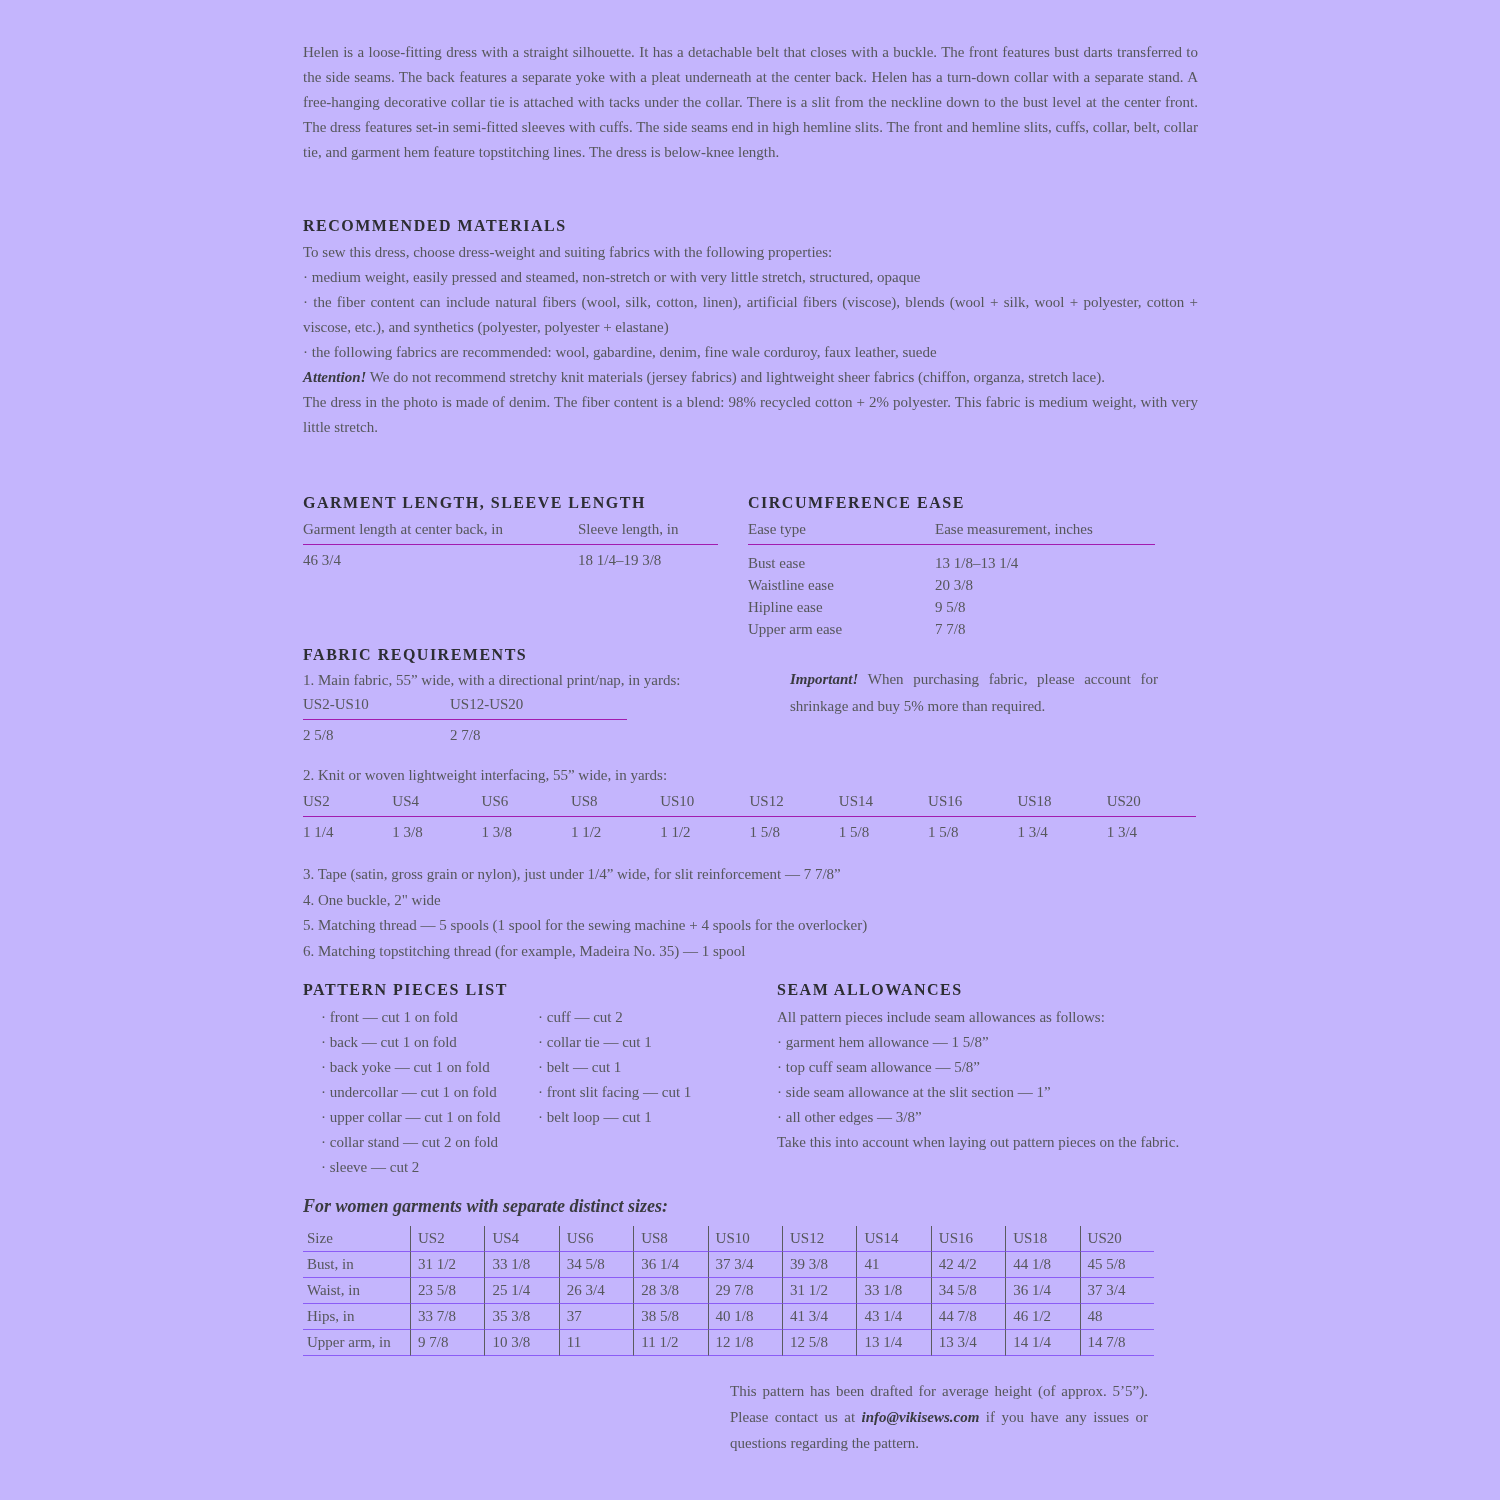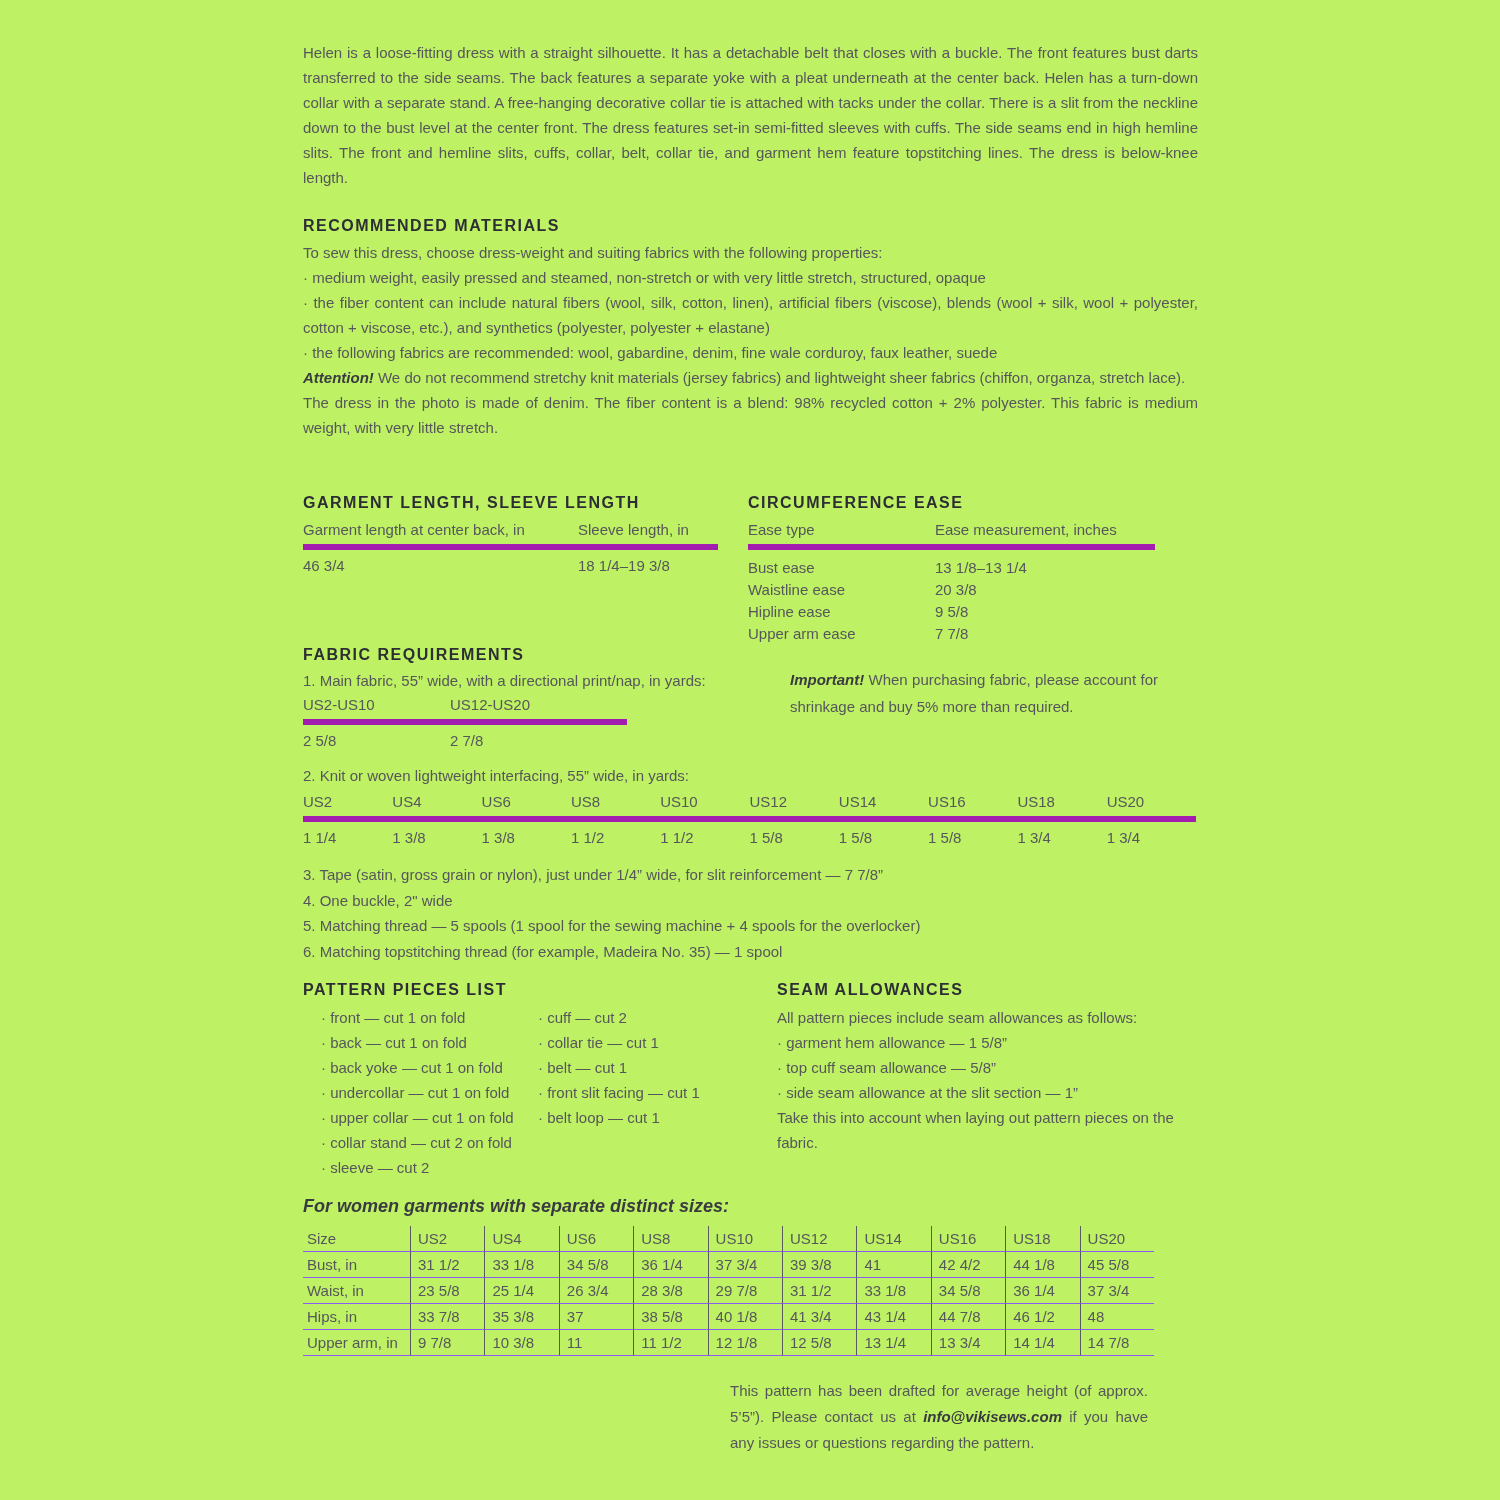--- a/index.html
+++ b/index.html
@@ -1,34 +1,34 @@
 <!DOCTYPE html>
 <html><head>
 <meta charset="utf-8">
 <style>
   * { margin:0; padding:0; box-sizing:border-box; }
   html,body { background:#ffffff; }
   .page {
-    position:relative; width:1500px; height:1500px; background:#bef264;
-    font-family:Liberation Sans, sans-serif;
+    position:relative; width:1500px; height:1500px; background:#c4b5fd;
+    font-family:Liberation Serif, serif;
     color:#56575b; font-size:15px;
   }
   .abs { position:absolute; }
   .body-text { line-height:25px; text-align:justify; }
   .left-text { line-height:25px; }
   h2.sec {
     font-size:16px; font-weight:700; color:#2d2e33; letter-spacing:1.5px;
     line-height:20px;
   }
   .bullet::before { content:"\00B7\00A0"; }
   p { margin:0; }
   .bi { font-weight:700; font-style:italic; color:#3a3b40; }
   
   .mrow { display:grid; }
-  .mhead { padding-bottom:6px; border-bottom:6px solid #a21caf; }
+  .mhead { padding-bottom:6px; border-bottom:1px solid #a21caf; }
   .mvals { padding-top:7px; }
   .ease-rows .mrow { line-height:22px; }
   .g2a { grid-template-columns:275px 1fr; }
   .g2b { grid-template-columns:187px 1fr; }
   .g2c { grid-template-columns:147px 1fr; }
   .g10 { grid-template-columns:repeat(10,1fr); }
   
   .size-table { display:grid; grid-template-columns:107px repeat(10,1fr); width:851px; }
   .size-table > div {
     height:26px; line-height:25px; border-bottom:1px solid #8b5cf6;
@@ -159,20 +159,21 @@
     <p class="bullet">front slit facing — cut 1</p>
     <p class="bullet">belt loop — cut 1</p>
   </div>
 
   <h2 class="sec abs" style="left:777px; top:980px;">SEAM ALLOWANCES</h2>
   <div class="abs left-text" style="left:777px; top:1005px; width:420px;">
     <p>All pattern pieces include seam allowances as follows:</p>
     <p class="bullet">garment hem allowance — 1 5/8”</p>
     <p class="bullet">top cuff seam allowance — 5/8”</p>
     <p class="bullet">side seam allowance at the slit section — 1”</p>
+    <p class="bullet">all other edges — 3/8”</p>
     <p>Take this into account when laying out pattern pieces on the fabric.</p>
   </div>
 
   <p class="abs bi" style="left:303px; top:1196px; font-size:18px;">For women garments with separate distinct sizes:</p>
   <div class="abs size-table" style="left:303px; top:1226px;">
     <div class="c0">Size</div>
     <div>US2</div>
     <div>US4</div>
     <div>US6</div>
     <div>US8</div>

